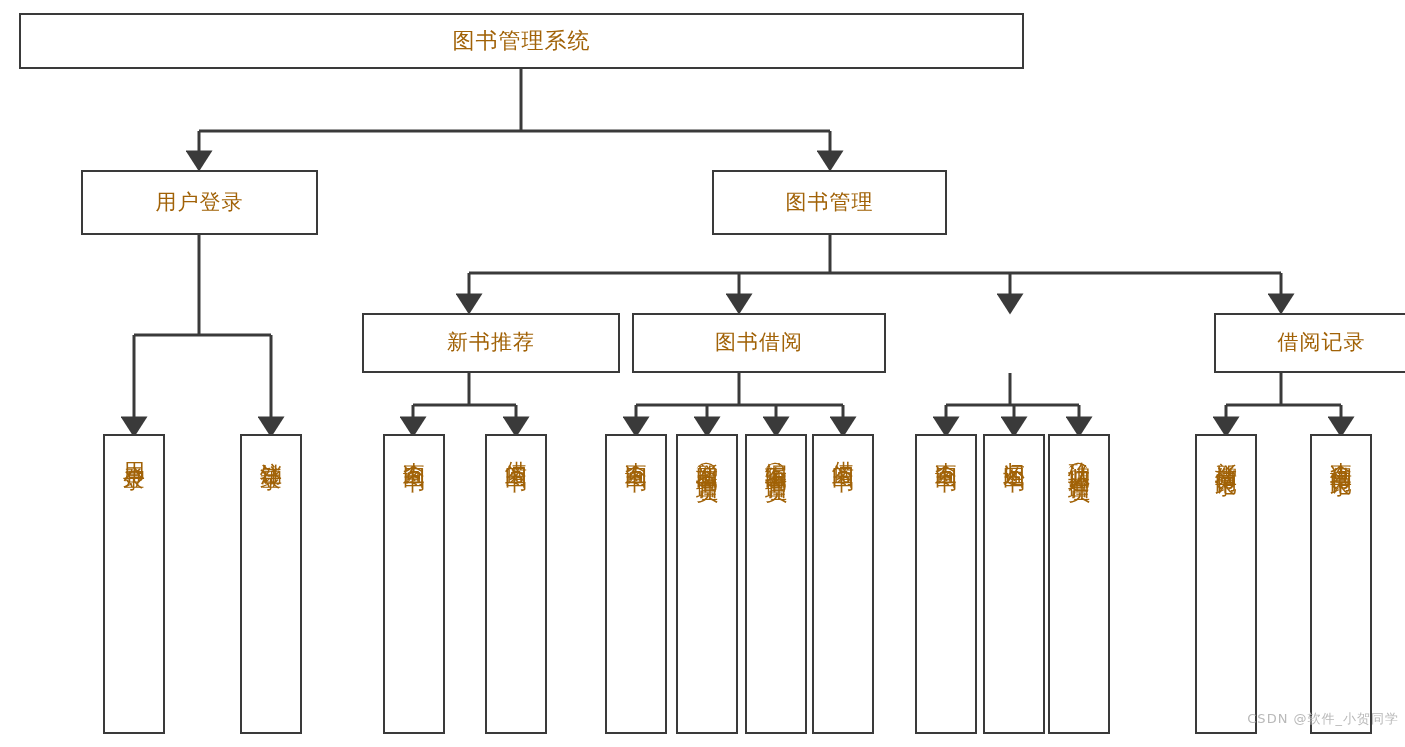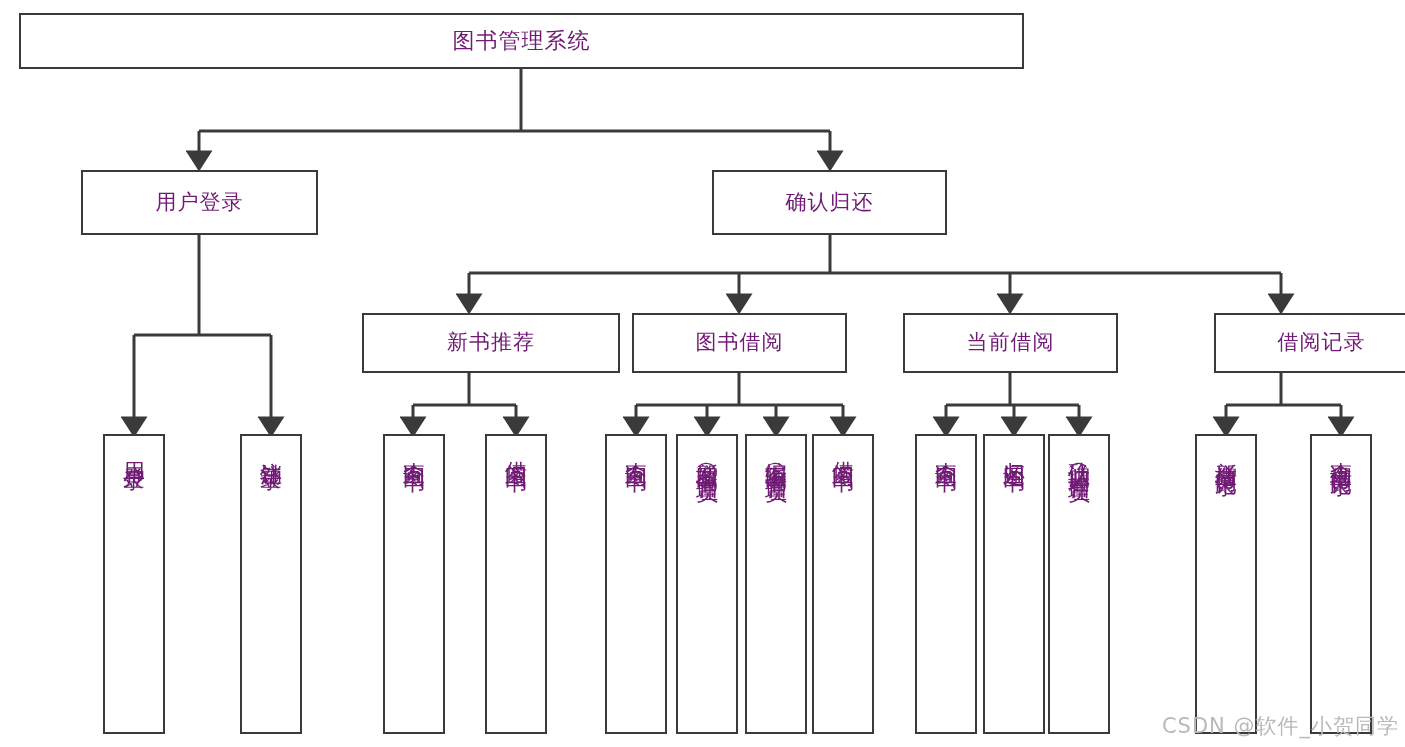--- a/index.html
+++ b/index.html
@@ -29,21 +29,21 @@
     background:#ffffff;
     border:2px solid #3a3a3a;
     display:flex;
     align-items:center;
     justify-content:center;
     z-index:3;
   }
   .node .label{
     display:block;
     text-align:right;
-    color:#701a75;
+    color:#a16207;
     line-height:1.12;
     white-space:nowrap;
   }
   
   .node.h .label{
     font-size:21px;
     letter-spacing:1px;
   }
   .node.root .label{
     font-size:22px;
@@ -58,22 +58,22 @@
     writing-mode:vertical-rl;
     text-orientation:upright;
     font-size:22px;
     line-height:1.18;
     letter-spacing:3px;
     white-space:nowrap;
   }
   #watermark{
     position:absolute;
     right:6px;
-    bottom:7px;
-    font-size:21px;
+    bottom:19px;
+    font-size:13px;
     color:#b9b9b9;
     letter-spacing:1px;
     z-index:8;
     user-select:none;
     white-space:nowrap;
   }
 </style>
 </head>
 <body>
 
@@ -132,34 +132,31 @@
 
   <div class="node h root" style="left:19px;top:13px;width:1005px;height:56px;">
     <span class="label">图书管理系统</span>
   </div>
 
   <div class="node h" style="left:81px;top:170px;width:237px;height:65px;">
     <span class="label">用户登录</span>
   </div>
 
   <div class="node h" style="left:712px;top:170px;width:235px;height:65px;">
-    <span class="label">确认归还</span>
+    <span class="label">图书管理</span>
   </div>
 
   <div class="node h" style="left:362px;top:313px;width:258px;height:60px;">
     <span class="label">新书推荐</span>
   </div>
 
-  <div class="node h" style="left:632px;top:313px;width:215px;height:60px;">
+  <div class="node h" style="left:632px;top:313px;width:254px;height:60px;">
     <span class="label">图书借阅</span>
   </div>
 
-  <div class="node h" style="left:903px;top:313px;width:215px;height:60px;">
-    <span class="label">当前借阅</span>
-  </div>
 
   <div class="node h" style="left:1214px;top:313px;width:215px;height:60px;">
     <span class="label">借阅记录</span>
   </div>
 
   <div class="node v" style="left:103px;top:434px;width:62px;height:300px;">
     <span class="label">用户登录</span>
   </div>
   <div class="node v" style="left:240px;top:434px;width:62px;height:300px;">
     <span class="label">注销登录</span>

